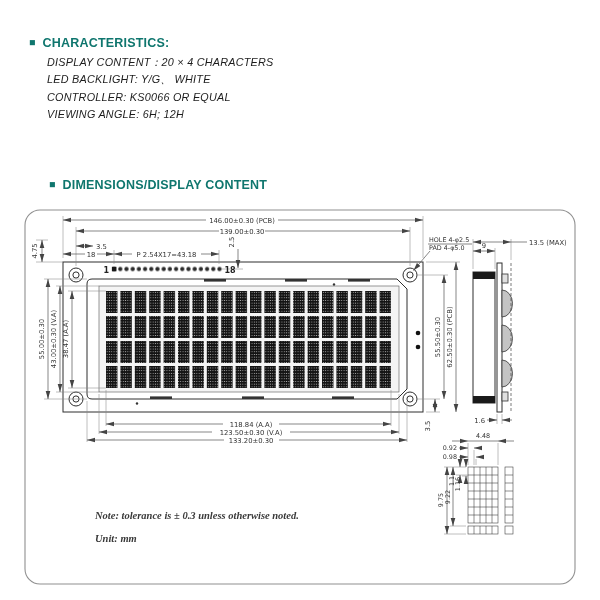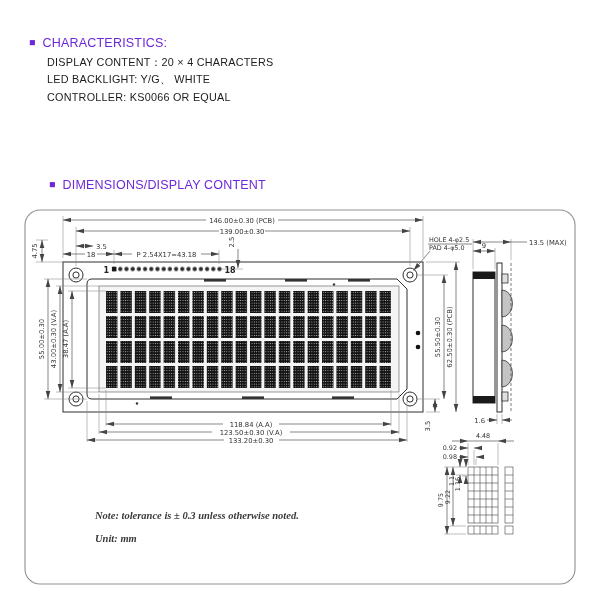--- a/index.html
+++ b/index.html
@@ -1,24 +1,24 @@
 <!DOCTYPE html>
 <html><head>
 <meta charset="utf-8">
 <style>
   html,body{margin:0;padding:0;}
   body{
     width:600px;height:600px;position:relative;background:#ffffff;
     font-family:"Liberation Sans",sans-serif;overflow:hidden;
   }
-  .hdr{position:absolute;left:29px;font-weight:normal;font-size:12.5px;color:#6d28d9;letter-spacing:.2px;white-space:pre;}
+  .hdr{position:absolute;left:29px;font-weight:bold;font-size:12.5px;color:#0f766e;letter-spacing:.2px;white-space:pre;}
   .hdr .bullet{display:inline-block;font-size:10.5px;margin-right:7px;transform:translateY(-1px);}
   #hdr-characteristics{top:36px;}
   #hdr-dimensions{top:178px;margin-left:20px;}
-  .items{position:absolute;left:47px;top:54px;}
+  .items{position:absolute;left:47px;top:54px;font-style:italic;}
   .spec-line{height:17.4px;line-height:17.4px;font-size:10.8px;color:#1c1c1c;letter-spacing:.25px;white-space:pre;}
   svg{position:absolute;left:0;top:0;}
   .part{stroke:#2e2e2e;stroke-width:1;fill:none;}
   .dim{stroke:#555;stroke-width:.7;fill:none;}
   .ext{stroke:#888;stroke-width:.55;fill:none;}
   .grid{stroke:#333;stroke-width:.55;fill:none;}
   .t{font-family:"DejaVu Sans",sans-serif;font-size:6.8px;fill:#333;}
   .ts{font-family:"DejaVu Sans",sans-serif;font-size:6.4px;fill:#333;}
   .pinlab{font-family:"DejaVu Sans",sans-serif;font-size:8px;font-weight:bold;fill:#222;}
   .mid{text-anchor:middle;} .end{text-anchor:end;} .start{text-anchor:start;}
@@ -27,20 +27,21 @@
 </style>
 </head>
 <body>
 
 <div>
   <div class="hdr" id="hdr-characteristics"><span class="bullet">■</span><span>CHARACTERISTICS:</span></div>
   <div class="items">
     <div class="spec-line">DISPLAY CONTENT：20 × 4 CHARACTERS</div>
     <div class="spec-line">LED BACKLIGHT: Y/G、 WHITE</div>
     <div class="spec-line">CONTROLLER: KS0066 OR EQUAL</div>
+    <div class="spec-line">VIEWING ANGLE: 6H; 12H</div>
   </div>
 </div>
 
 <div class="hdr" id="hdr-dimensions"><span class="bullet">■</span><span>DIMENSIONS/DISPLAY CONTENT</span></div>
 
 <svg width="600" height="600" viewBox="0 0 600 600">
   <defs>
     <marker id="ar" markerWidth="9" markerHeight="8" refX="8" refY="3" orient="auto-start-reverse" markerUnits="userSpaceOnUse">
       <path d="M0,0.7L8,3L0,5.3Z" fill="#444"></path>
     </marker>

